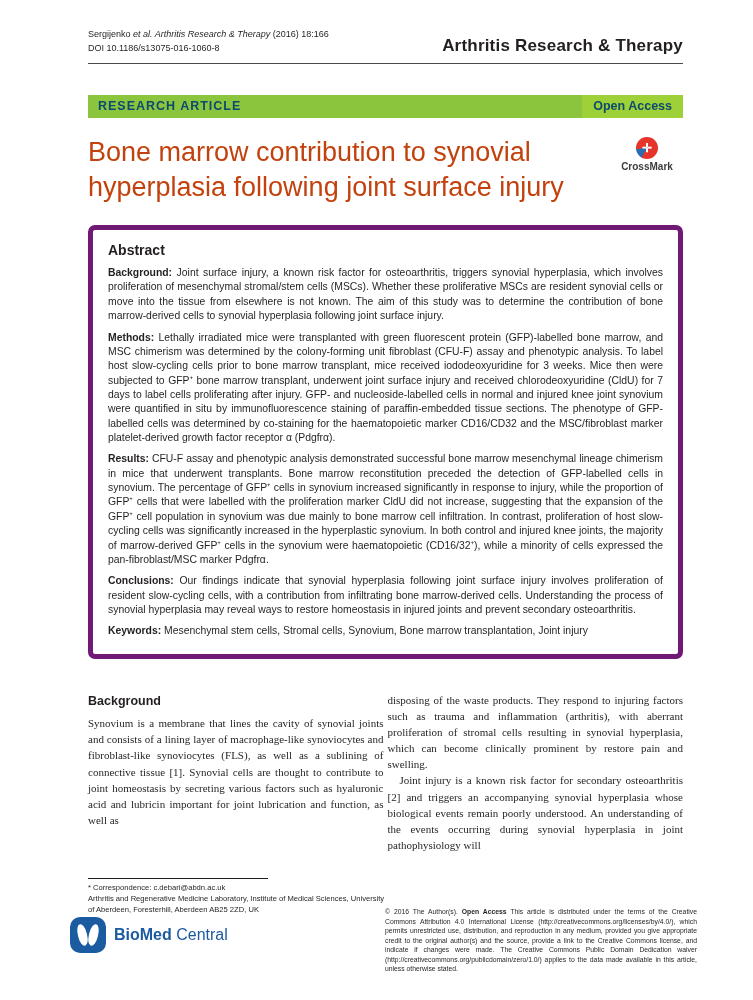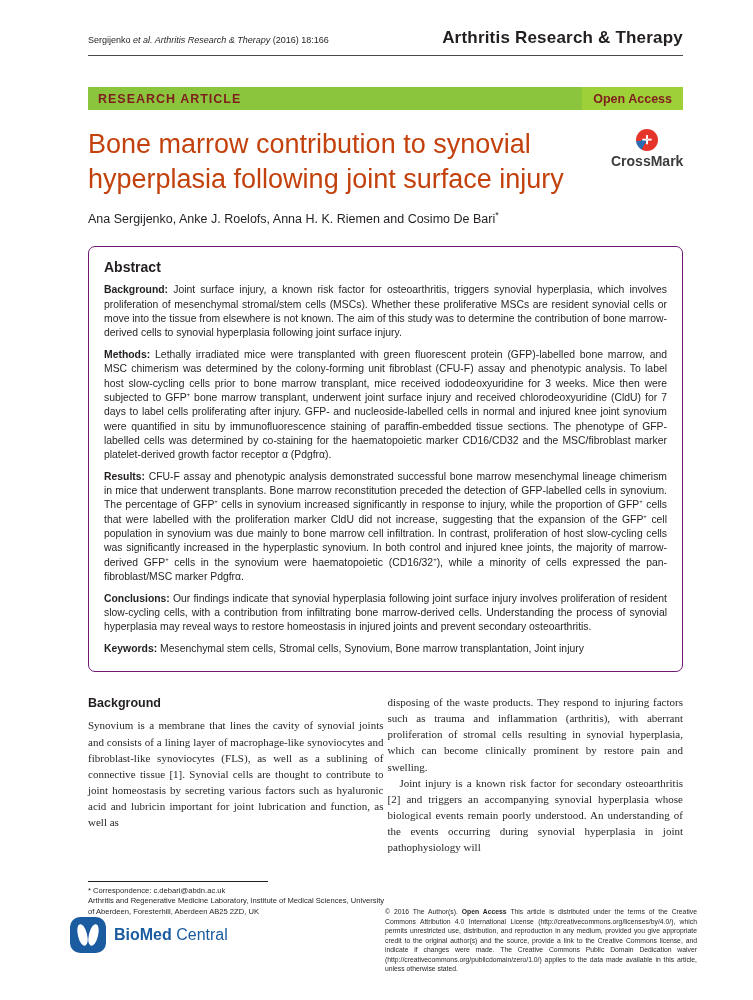--- a/index.html
+++ b/index.html
@@ -14,52 +14,52 @@
   .header-row { display:flex; justify-content:space-between; align-items:flex-end; }
   .citation { font-size:9px; line-height:1.55; color:#231f20; }
   .citation .it { font-style:italic; }
   .journal-name { font-size:17px; font-weight:bold; letter-spacing:.2px; }
   .header-rule { border:none; border-top:1.2px solid #4a4a4a; margin-top:7px; }
 
   
   .banner {
     margin-top:31px; height:23px; background:var(--green,#8bc53e);
     display:flex; justify-content:space-between; align-items:stretch;
-    color:#7f1d1d; font-weight:bold;
+    color:#0c4a6e; font-weight:bold;
   }
   .banner-type { font-size:12.5px; letter-spacing:1px; padding:0 10px; display:flex; align-items:center; }
   .banner-access { font-size:12.5px; padding:0 11px; display:flex; align-items:center; background:var(--green_light,#9ed137); }
 
   
   .title-wrap { position:relative; margin-top:17px; }
   .article-title { font-size:27px; font-weight:400; line-height:1.3; max-width:540px; color:#c2410c; }
   .authors { margin-top:13px; font-size:12.5px; }
   .authors sup { font-size:9px; }
 
   
   .crossmark { position:absolute; right:0; top:2px; width:72px; text-align:center; cursor:pointer; }
   .cm-circle {
     width:22px; height:22px; border-radius:50%; margin:0 auto 2px auto;
     background:conic-gradient(from 210deg, #2b6db0 0 55deg, #e5352b 55deg 360deg);
     display:flex; align-items:center; justify-content:center;
     color:#fff; font-size:12px; font-weight:bold; line-height:1;
   }
-  .cm-label { font-size:14px; font-weight:bold; color:#3c3c3c; }
+  .cm-label { font-size:10px; font-weight:bold; color:#3c3c3c; }
 
   
   .abstract-box {
-    margin-top:20px; border:1px solid #701a75; border-radius:7px;
+    margin-top:20px; border:5px solid #701a75; border-radius:7px;
     padding:12px 15px 8px 15px;
   }
   .abstract-heading { font-size:14px; font-weight:bold; margin-bottom:8px; }
   .abs-sec { font-size:10.4px; line-height:1.38; text-align:justify; margin-bottom:7px; }
   .abs-label { font-weight:bold; }
 
   
-  .columns { display:flex; gap:4px; margin-top:22px; }
+  .columns { display:flex; gap:4px; margin-top:33px; }
   .col { width:296px; font-family:"Liberation Serif", serif; font-size:11px; line-height:1.47; text-align:justify; }
   .body-heading { font-family:"Liberation Sans", sans-serif; font-size:12.5px; font-weight:bold; margin-bottom:5px; }
   .col p.indent { text-indent:12px; }
 
   
   .footnote { margin-top:25px; width:300px; }
   .footnote-rule { border:none; border-top:1px solid #231f20; width:180px; margin-bottom:4px; }
   .footnote p { font-size:7.6px; line-height:1.4; color:#231f20; }
   .email-link { color:#231f20; text-decoration:none; cursor:pointer; }
 
@@ -84,37 +84,37 @@
   .license b { font-weight:bold; }
 </style>
 </head>
 <body>
 
 <div class="page">
 
   <div class="header-row">
     <div class="citation">
       <div><span>Sergijenko </span><span class="it">et al. Arthritis Research &amp; Therapy</span><span> (2016) 18:166</span></div>
+      <div>DOI 10.1186/s13075-016-1060-8</div>
     </div>
     <div class="journal-name">Arthritis Research &amp; Therapy</div>
   </div>
   <hr class="header-rule">
 
   <div class="banner">
     <span class="banner-type">RESEARCH ARTICLE</span>
     <span class="banner-access">Open Access</span>
   </div>
 
   <div class="title-wrap">
     <h1 class="article-title">Bone marrow contribution to synovial hyperplasia following joint surface injury</h1>
     <div class="crossmark">
       <div class="cm-circle">✛</div>
       <div class="cm-label">CrossMark</div>
     </div>
-    <div class="authors"><span>Ana Sergijenko, Anke J. Roelofs, Anna H. K. Riemen and Cosimo De Bari</span><sup>*</sup></div>
   </div>
 
   <div class="abstract-box">
     <div class="abstract-heading">Abstract</div>
 
     <p class="abs-sec"><span class="abs-label">Background:</span> <span>Joint surface injury, a known risk factor for osteoarthritis, triggers synovial hyperplasia, which involves proliferation of mesenchymal stromal/stem cells (MSCs). Whether these proliferative MSCs are resident synovial cells or move into the tissue from elsewhere is not known. The aim of this study was to determine the contribution of bone marrow-derived cells to synovial hyperplasia following joint surface injury.</span></p>
 
     <p class="abs-sec"><span class="abs-label">Methods:</span> <span>Lethally irradiated mice were transplanted with green fluorescent protein (GFP)-labelled bone marrow, and MSC chimerism was determined by the colony-forming unit fibroblast (CFU-F) assay and phenotypic analysis. To label host slow-cycling cells prior to bone marrow transplant, mice received iododeoxyuridine for 3 weeks. Mice then were subjected to GFP⁺ bone marrow transplant, underwent joint surface injury and received chlorodeoxyuridine (CldU) for 7 days to label cells proliferating after injury. GFP- and nucleoside-labelled cells in normal and injured knee joint synovium were quantified in situ by immunofluorescence staining of paraffin-embedded tissue sections. The phenotype of GFP-labelled cells was determined by co-staining for the haematopoietic marker CD16/CD32 and the MSC/fibroblast marker platelet-derived growth factor receptor α (Pdgfrα).</span></p>
 
     <p class="abs-sec"><span class="abs-label">Results:</span> <span>CFU-F assay and phenotypic analysis demonstrated successful bone marrow mesenchymal lineage chimerism in mice that underwent transplants. Bone marrow reconstitution preceded the detection of GFP-labelled cells in synovium. The percentage of GFP⁺ cells in synovium increased significantly in response to injury, while the proportion of GFP⁺ cells that were labelled with the proliferation marker CldU did not increase, suggesting that the expansion of the GFP⁺ cell population in synovium was due mainly to bone marrow cell infiltration. In contrast, proliferation of host slow-cycling cells was significantly increased in the hyperplastic synovium. In both control and injured knee joints, the majority of marrow-derived GFP⁺ cells in the synovium were haematopoietic (CD16/32⁺), while a minority of cells expressed the pan-fibroblast/MSC marker Pdgfrα.</span></p>

